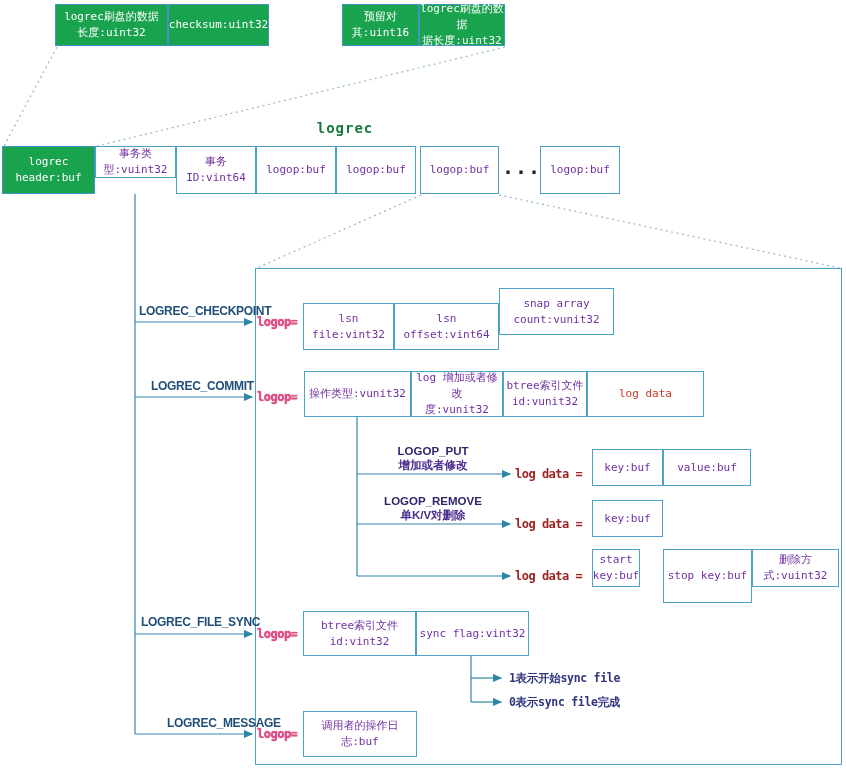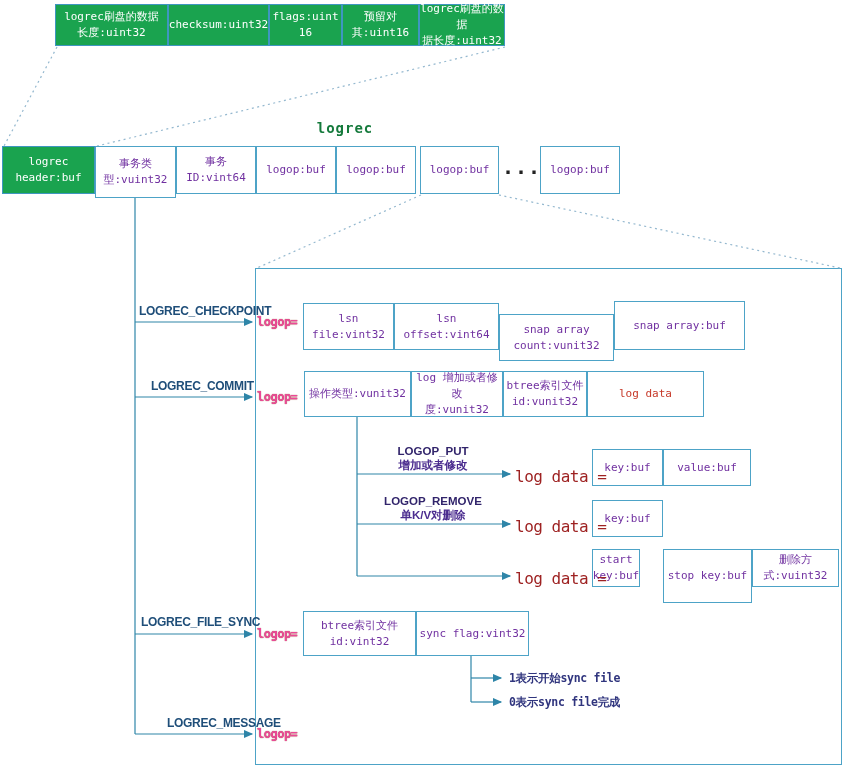--- a/index.html
+++ b/index.html
@@ -17,21 +17,21 @@
          text-align:center;letter-spacing:1px;}
   .seclabel{position:absolute;z-index:3;font-family:"Liberation Sans",sans-serif;
             font-weight:bold;font-size:12px;color:#1f4e79;letter-spacing:-0.3px;
             white-space:nowrap;}
   .oplabel{position:absolute;z-index:3;width:130px;text-align:center;
            font-family:"Liberation Sans",sans-serif;font-weight:bold;font-size:11.5px;
            color:#31246b;line-height:14px;white-space:nowrap;}
   .oplabel .desc{color:#4b2c8f;}
   .logop{position:absolute;z-index:3;font-weight:bold;font-size:12px;color:#ec4899;
          text-shadow:0 0 1px #8a3a1a;letter-spacing:-0.5px;white-space:nowrap;}
-  .logdata{position:absolute;z-index:3;font-weight:normal;font-size:16px;color:#9e2222;
+  .logdata{position:absolute;z-index:3;font-weight:bold;font-size:12px;color:#9e2222;
            letter-spacing:-0.5px;white-space:nowrap;}
   .note{position:absolute;z-index:3;font-weight:bold;font-size:11.5px;color:#30357e;
         white-space:nowrap;letter-spacing:-0.3px;}
   .ellipsis{position:absolute;z-index:2;font-weight:bold;font-size:20px;color:#222;
             letter-spacing:1px;}
   .bigframe{position:absolute;z-index:0;box-sizing:border-box;
             border:1px solid #4da3c7;background:#fff;}
 </style>
 </head>
 <body>
@@ -69,50 +69,47 @@
       <path d="M357,524 L510,524"></path>
       <path d="M357,576 L510,576"></path>
       <path d="M471,678 L501,678"></path>
       <path d="M471,702 L501,702"></path>
     </g>
   </svg>
 
   <div class="box gbox" style="left:55px;top:4px;width:113px;height:42px">logrec刷盘的数据
 长度:uint32</div>
   <div class="box gbox" style="left:168px;top:4px;width:101px;height:42px">checksum:uint32</div>
-  <div class="box gbox" style="left:269px;top:4px;width:73px;height:42px">flags:uint
-16</div>
   <div class="box gbox" style="left:342px;top:4px;width:77px;height:42px">预留对
 其:uint16</div>
   <div class="box gbox" style="left:419px;top:4px;width:86px;height:42px">logrec刷盘的数据
 据长度:uint32</div>
 
   <div class="title" style="left:300px;top:120px;width:90px">logrec</div>
 
   <div class="box gbox" style="left:2px;top:146px;width:93px;height:48px">logrec
 header:buf</div>
-  <div class="box" style="left:95px;top:146px;width:81px;height:52px">事务类
+  <div class="box" style="left:95px;top:146px;width:81px;height:32px">事务类
 型:vuint32</div>
   <div class="box" style="left:176px;top:146px;width:80px;height:48px">事务
 ID:vint64</div>
   <div class="box" style="left:256px;top:146px;width:80px;height:48px">logop:buf</div>
   <div class="box" style="left:336px;top:146px;width:80px;height:48px">logop:buf</div>
   <div class="box" style="left:420px;top:146px;width:79px;height:48px">logop:buf</div>
   <div class="ellipsis" style="left:502px;top:155px">...</div>
   <div class="box" style="left:540px;top:146px;width:80px;height:48px">logop:buf</div>
 
   <div class="seclabel" style="left:139px;top:304px">LOGREC_CHECKPOINT</div>
   <div class="logop" style="left:257px;top:315px">logop=</div>
   <div class="box" style="left:303px;top:303px;width:91px;height:47px">lsn
 file:vint32</div>
   <div class="box" style="left:394px;top:303px;width:105px;height:47px">lsn
 offset:vint64</div>
-  <div class="box" style="left:499px;top:314px;width:115px;height:47px">snap array
+  <div class="box" style="left:499px;top:288px;width:115px;height:47px">snap array
 count:vunit32</div>
-  <div class="box" style="left:614px;top:301px;width:131px;height:49px">snap array:buf</div>
 
   <div class="seclabel" style="left:151px;top:379px">LOGREC_COMMIT</div>
   <div class="logop" style="left:257px;top:390px">logop=</div>
   <div class="box" style="left:304px;top:371px;width:107px;height:46px">操作类型:vunit32</div>
   <div class="box" style="left:411px;top:371px;width:92px;height:46px">log 增加或者修改
 度:vunit32</div>
   <div class="box" style="left:503px;top:371px;width:84px;height:46px">btree索引文件
 id:vunit32</div>
   <div class="box red" style="left:587px;top:371px;width:117px;height:46px">log data</div>
 
@@ -141,14 +138,16 @@
   <div class="seclabel" style="left:141px;top:615px">LOGREC_FILE_SYNC</div>
   <div class="logop" style="left:257px;top:627px">logop=</div>
   <div class="box" style="left:303px;top:611px;width:113px;height:45px">btree索引文件
 id:vint32</div>
   <div class="box" style="left:416px;top:611px;width:113px;height:45px">sync flag:vint32</div>
   <div class="note" style="left:509px;top:671px">1表示开始sync file</div>
   <div class="note" style="left:509px;top:695px">0表示sync file完成</div>
 
   <div class="seclabel" style="left:167px;top:716px">LOGREC_MESSAGE</div>
   <div class="logop" style="left:257px;top:727px">logop=</div>
+  <div class="box" style="left:303px;top:711px;width:114px;height:46px">调用者的操作日
+志:buf</div>
 
 </div>
 
 </body></html>

